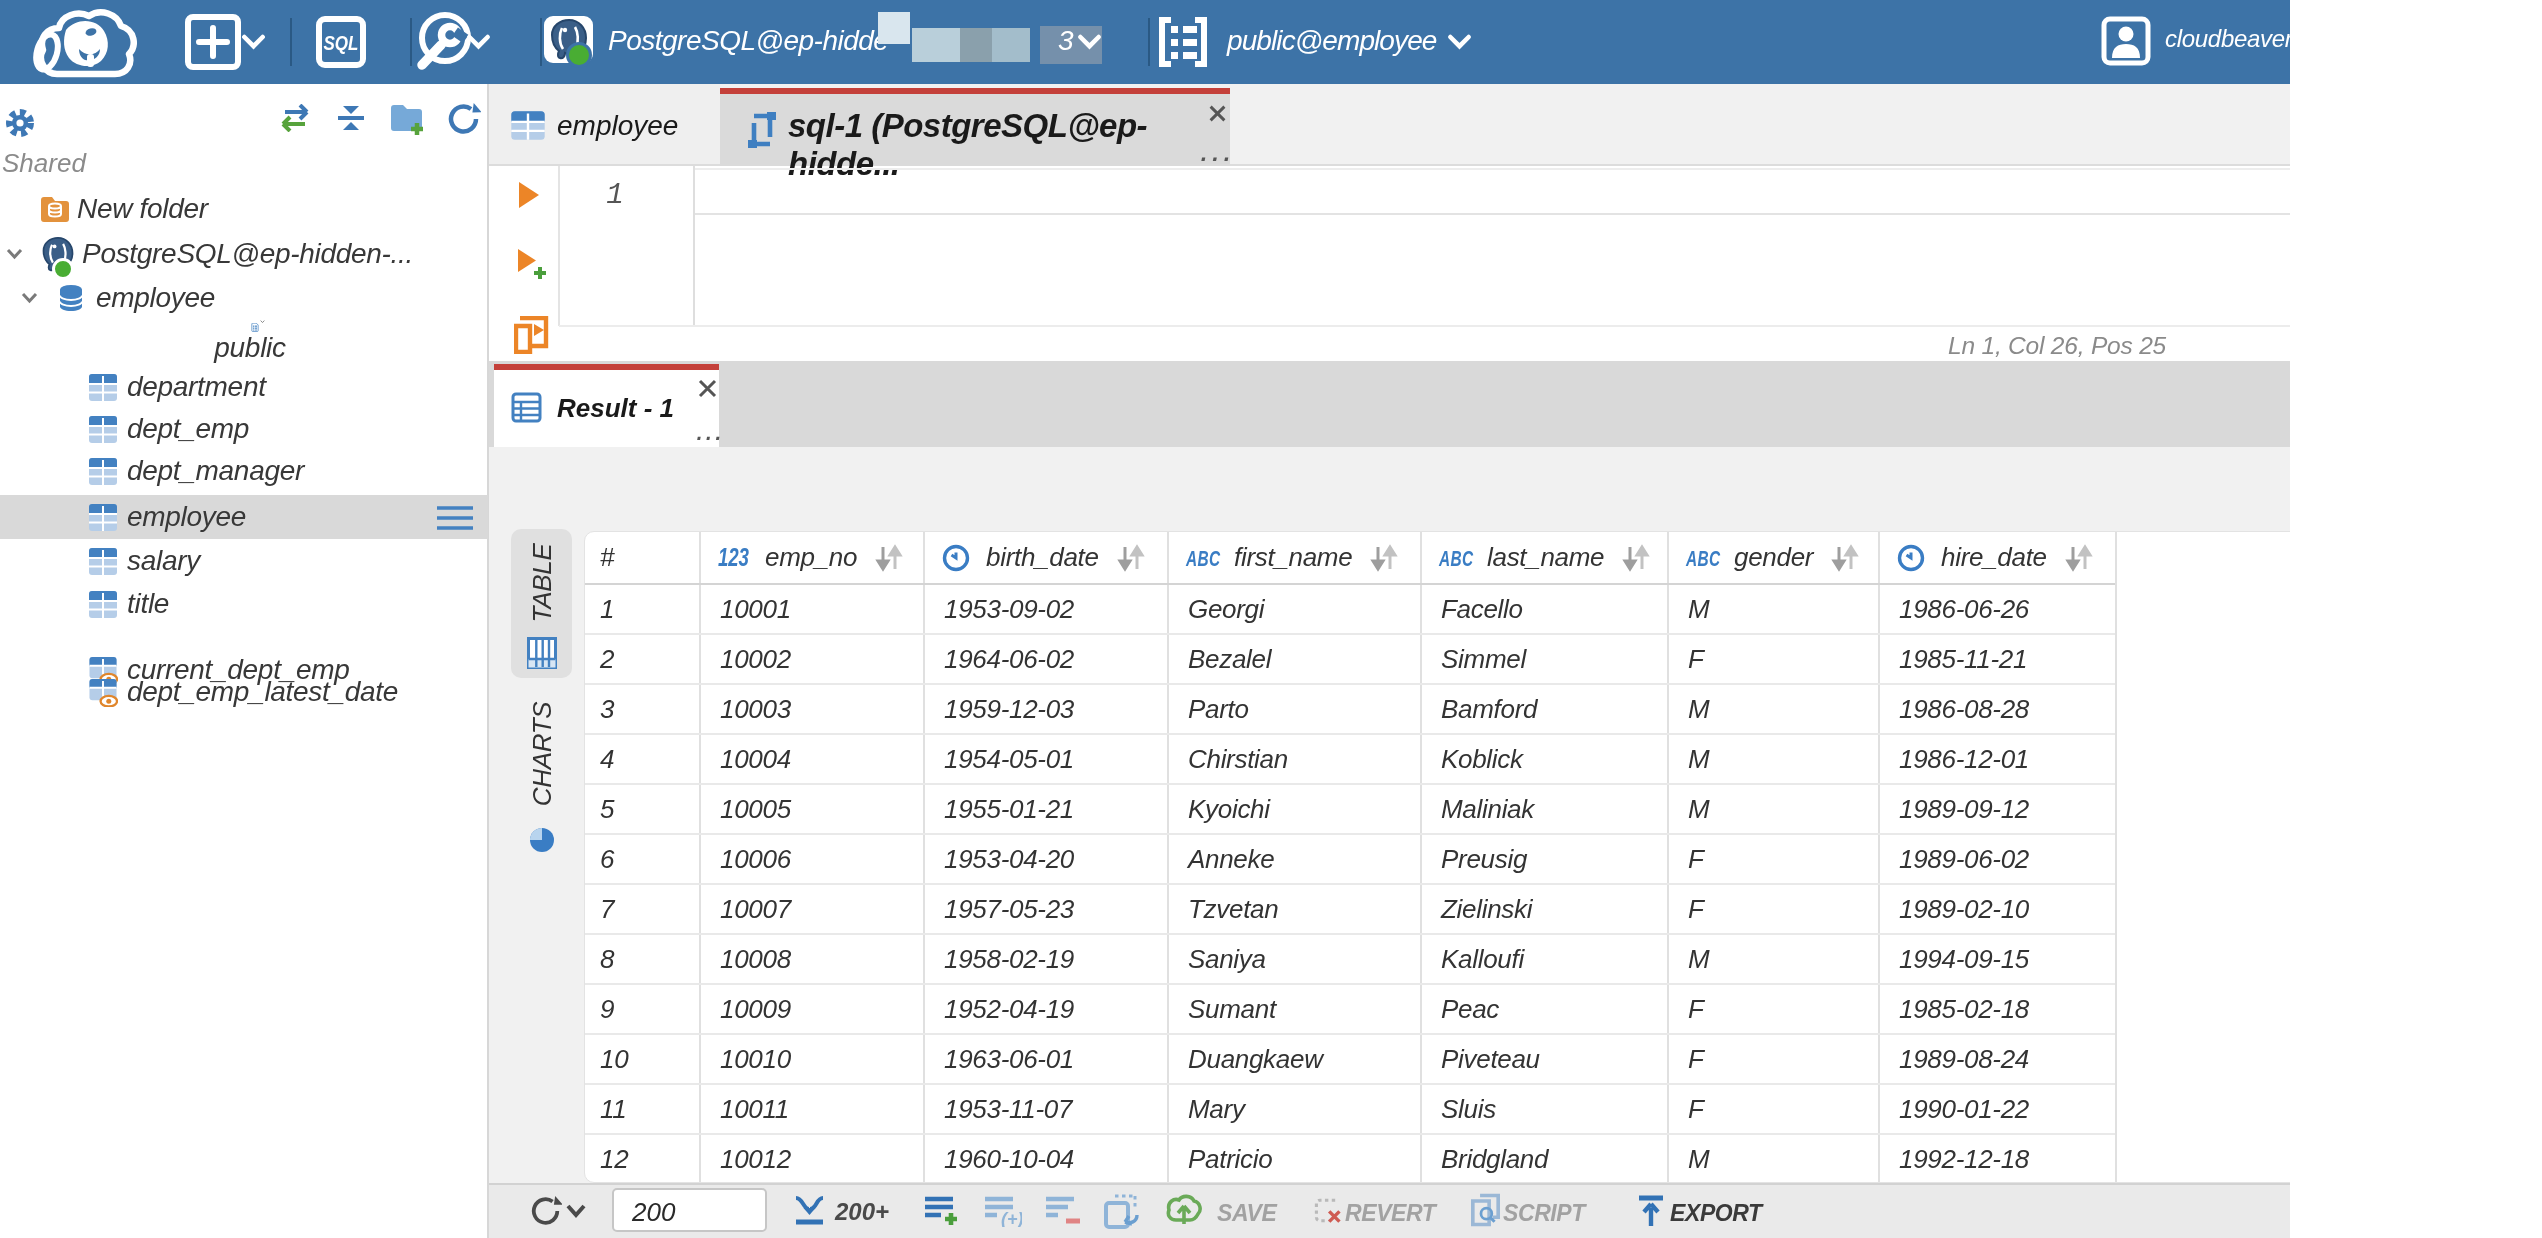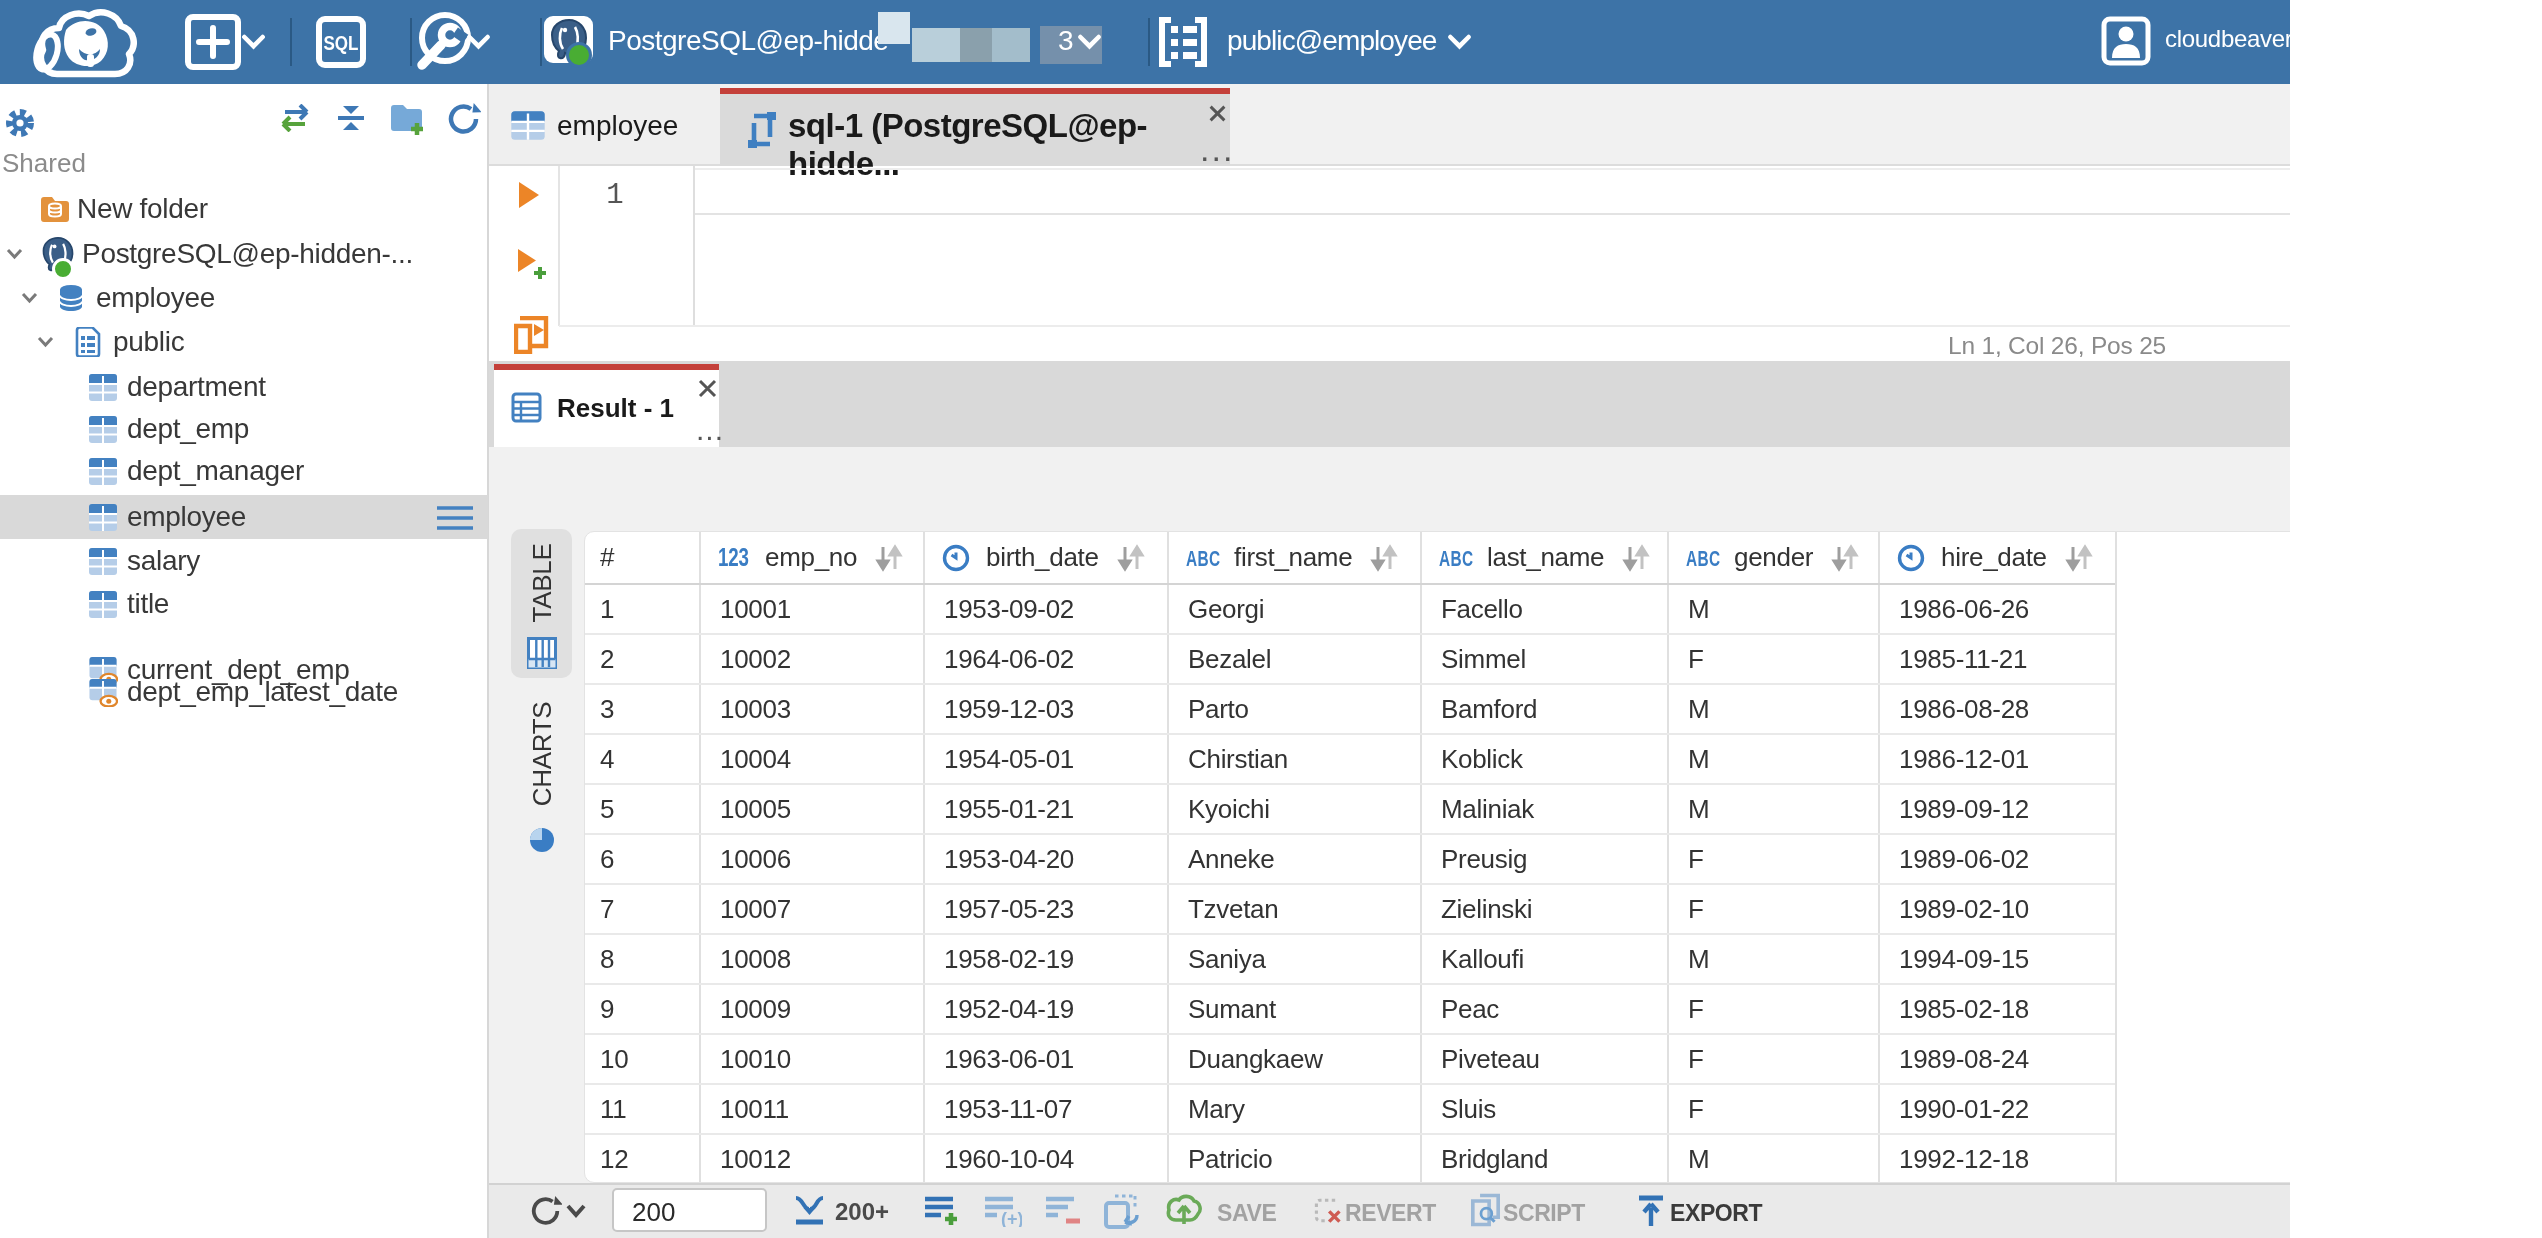--- a/index.html
+++ b/index.html
@@ -1,18 +1,18 @@
 <!DOCTYPE html>
 <html><head>
 <meta charset="utf-8">
 <style>
 html,body{margin:0;padding:0;}
 body{font-family:"Liberation Sans",sans-serif;width:2542px;height:1238px;overflow:hidden;}
 .abs{position:absolute;}
-#root{position:relative;width:2290px;height:1238px;background:#4c1d95;overflow:hidden;}
+#root{position:relative;width:2290px;height:1238px;background:#4c1d95;overflow:hidden;font-style:italic;}
 .sep{position:absolute;width:2px;top:18px;bottom:18px;background:rgba(10,40,70,.35);}
 .tree-row{position:absolute;left:0;width:488px;height:44px;display:flex;align-items:center;font-size:28px;letter-spacing:-0.3px;color:#383838;}
 svg{display:block;}
 </style>
 </head>
 <body>
 <div id="root">
 
 <div class="abs" id="topbar" style="left:0;top:0;width:2542px;height:84px;background:#3d73a7;">
   
@@ -162,21 +162,21 @@
           </svg>
       <svg style="margin-left:20px;" width="26" height="28" viewBox="0 0 26 28">
         <ellipse cx="13" cy="5.5" rx="11" ry="4.5" fill="#4381c1"></ellipse>
         <path d="M2 5.5 v7 c0 2.5 4.9 4.5 11 4.5 s11 -2 11 -4.5 v-7" fill="#4381c1"></path>
         <path d="M2 12 v7 c0 2.5 4.9 4.5 11 4.5 s11 -2 11 -4.5 v-7" fill="#4381c1"></path>
         <path d="M2 18.5 v4 c0 2.5 4.9 4.5 11 4.5 s11 -2 11 -4.5 v-4" fill="#4381c1"></path>
         <path d="M2 11.5 a11 4.5 0 0 0 22 0 M2 17.5 a11 4.5 0 0 0 22 0" fill="none" stroke="#fff" stroke-width="1.8"></path>
       </svg>
       <span style="margin-left:12px;">employee</span>
     </div>
-    <div class="tree-row" style="top:236px;">
+    <div class="tree-row" style="top:236px;flex-direction:column;">
       <svg style="margin-left:37px;" width="17" height="12" viewBox="0 0 17 12">
             <path d="M2 2 L8.5 9 L15 2" fill="none" stroke="#7a7a7a" stroke-width="3"></path>
           </svg>
       <svg style="margin-left:21px;" width="26" height="30" viewBox="0 0 26 30">
         <path d="M2 3 a2.5 2.5 0 0 1 2.5 -2.5 h13 L24 7 v20 a2.5 2.5 0 0 1 -2.5 2.5 h-17 A2.5 2.5 0 0 1 2 27 z" fill="#fff" stroke="#4381c1" stroke-width="2.6"></path>
         <g fill="#4381c1">
               <rect x="6" y="9" width="4" height="4"></rect>
               <rect x="12" y="9" width="8" height="4"></rect>
               <rect x="6" y="16" width="4" height="4"></rect>
               <rect x="12" y="16" width="8" height="4"></rect>

